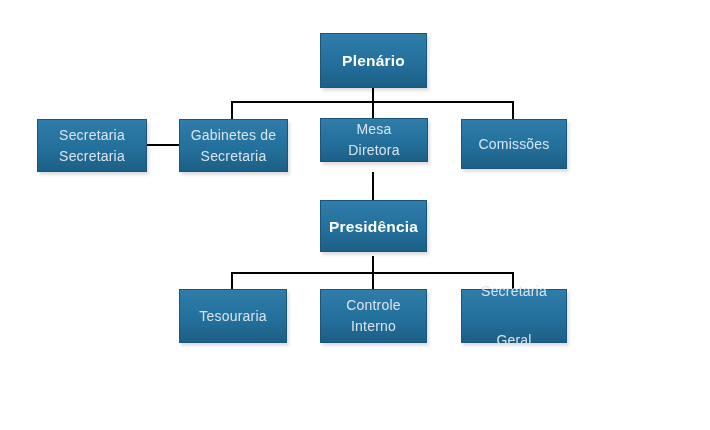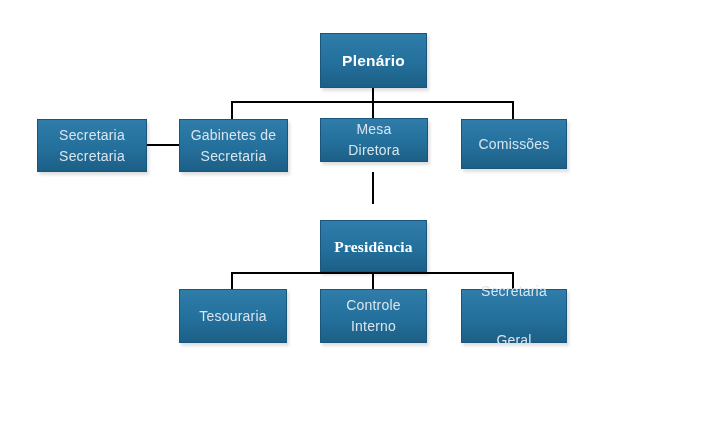--- a/index.html
+++ b/index.html
@@ -34,21 +34,21 @@
     font-weight: bold;
     font-size: 15.5px;
   }
   .node .line { display: block; }
 
   .n-plenario     { left: 320px; top: 33px;  width: 107px; height: 55px; }
   .n-assessoria   { left: 37px;  top: 119px; width: 110px; height: 53px; }
   .n-gabinetes    { left: 179px; top: 119px; width: 109px; height: 53px; }
   .n-mesa         { left: 320px; top: 118px; width: 108px; height: 44px; }
   .n-comissoes    { left: 461px; top: 119px; width: 106px; height: 50px; }
-  .n-presidencia  { left: 320px; top: 220px; width: 107px; height: 52px; font-family: Liberation Serif, serif; }
+  .n-presidencia  { left: 320px; top: 200px; width: 107px; height: 52px; }
   .n-tesouraria   { left: 179px; top: 289px; width: 108px; height: 54px; }
   .n-controle     { left: 320px; top: 289px; width: 107px; height: 54px; }
   .n-secretaria   { left: 461px; top: 289px; width: 106px; height: 54px; gap: 28px; }
 
   
   .connector { position: absolute; background: #000000; }
   .c-stem-plenario     { left: 372px; top: 87px;  width: 2px;   height: 16px; }
   .c-h-top             { left: 231px; top: 101px; width: 283px; height: 2px;  }
   .c-drop-gabinetes    { left: 231px; top: 101px; width: 2px;   height: 18px; }
   .c-drop-mesa         { left: 372px; top: 101px; width: 2px;   height: 17px; }

